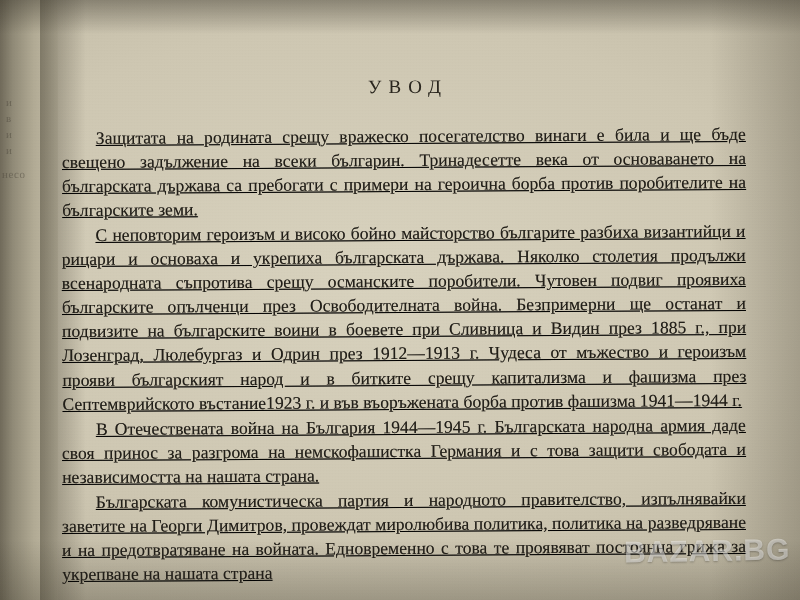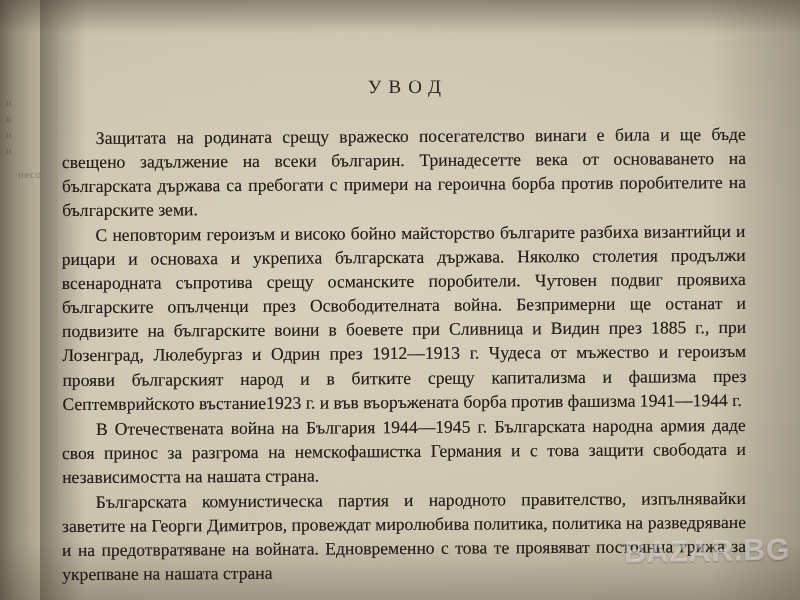--- a/index.html
+++ b/index.html
@@ -98,21 +98,21 @@
     line-height: 1.37;
     text-align: justify;
     margin: 0 0 1px 0;
     text-indent: 34px;
     transform: rotate(-0.35deg);
     text-shadow: 0 0 .4px rgba(25,22,16,.5);
   }
   .para:last-child { margin-bottom: 0; }
 
   
-  #body-block { padding-right: 6px; }
+  #body-block { padding-right: 6px; text-decoration: underline; }
 
   
   #watermark {
     position: absolute;
     right: 10px;
     bottom: 32px;
     font-family: "Liberation Sans", sans-serif;
     font-size: 30px;
     font-weight: bold;
     letter-spacing: 1px;
@@ -140,21 +140,21 @@
   <div id="gutter"></div>
   <div id="gutter-shadow"></div>
   <div id="top-shade"></div>
   <div id="bottom-shade"></div>
   <div id="right-shade"></div>
 
   <div class="bleed" style="left:6px; top:96px;">и</div>
   <div class="bleed" style="left:6px; top:112px;">в</div>
   <div class="bleed" style="left:6px; top:128px;">и</div>
   <div class="bleed" style="left:6px; top:144px;">и</div>
-  <div class="bleed" style="left:18px; top:168px;">несо</div>
+  <div class="bleed" style="left:2px; top:168px;">несо</div>
 
   <div id="content">
     <div id="heading">УВОД</div>
     <div id="body-block">
       <p class="para">Защитата на родината срещу вражеско посегателство винаги е била и ще бъде свещено задължение на всеки българин. Тринадесетте века от основаването на българската държава са пребогати с примери на героична борба против поробителите на българските земи.</p>
       <p class="para">С неповторим героизъм и високо бойно майсторство българите разбиха византийци и рицари и основаха и укрепиха българската държава. Няколко столетия продължи всенародната съпротива срещу османските поробители. Чутовен подвиг проявиха българските опълченци през Освободителната война. Безпримерни ще останат и подвизите на българските воини в боевете при Сливница и Видин през 1885 г., при Лозенград, Люлебургаз и Одрин през 1912—1913 г. Чудеса от мъжество и героизъм прояви българският народ и в битките срещу капитализма и фашизма през Септемврийското въстание1923 г. и във въоръжената   борба против фашизма 1941—1944 г.</p>
       <p class="para">В Отечествената война на България 1944—1945 г. Българската народна армия даде своя принос за разгрома на немскофашистка Германия и с това защити свободата и независимостта на нашата страна.</p>
       <p class="para">Българската комунистическа партия и народното правителство, изпълнявайки заветите на Георги Димитров, провеждат миролюбива политика, политика на разведряване и на предотвратяване на войната. Едновременно с това те проявяват постоянна грижа за укрепване на нашата страна</p>
     </div>
   </div>

